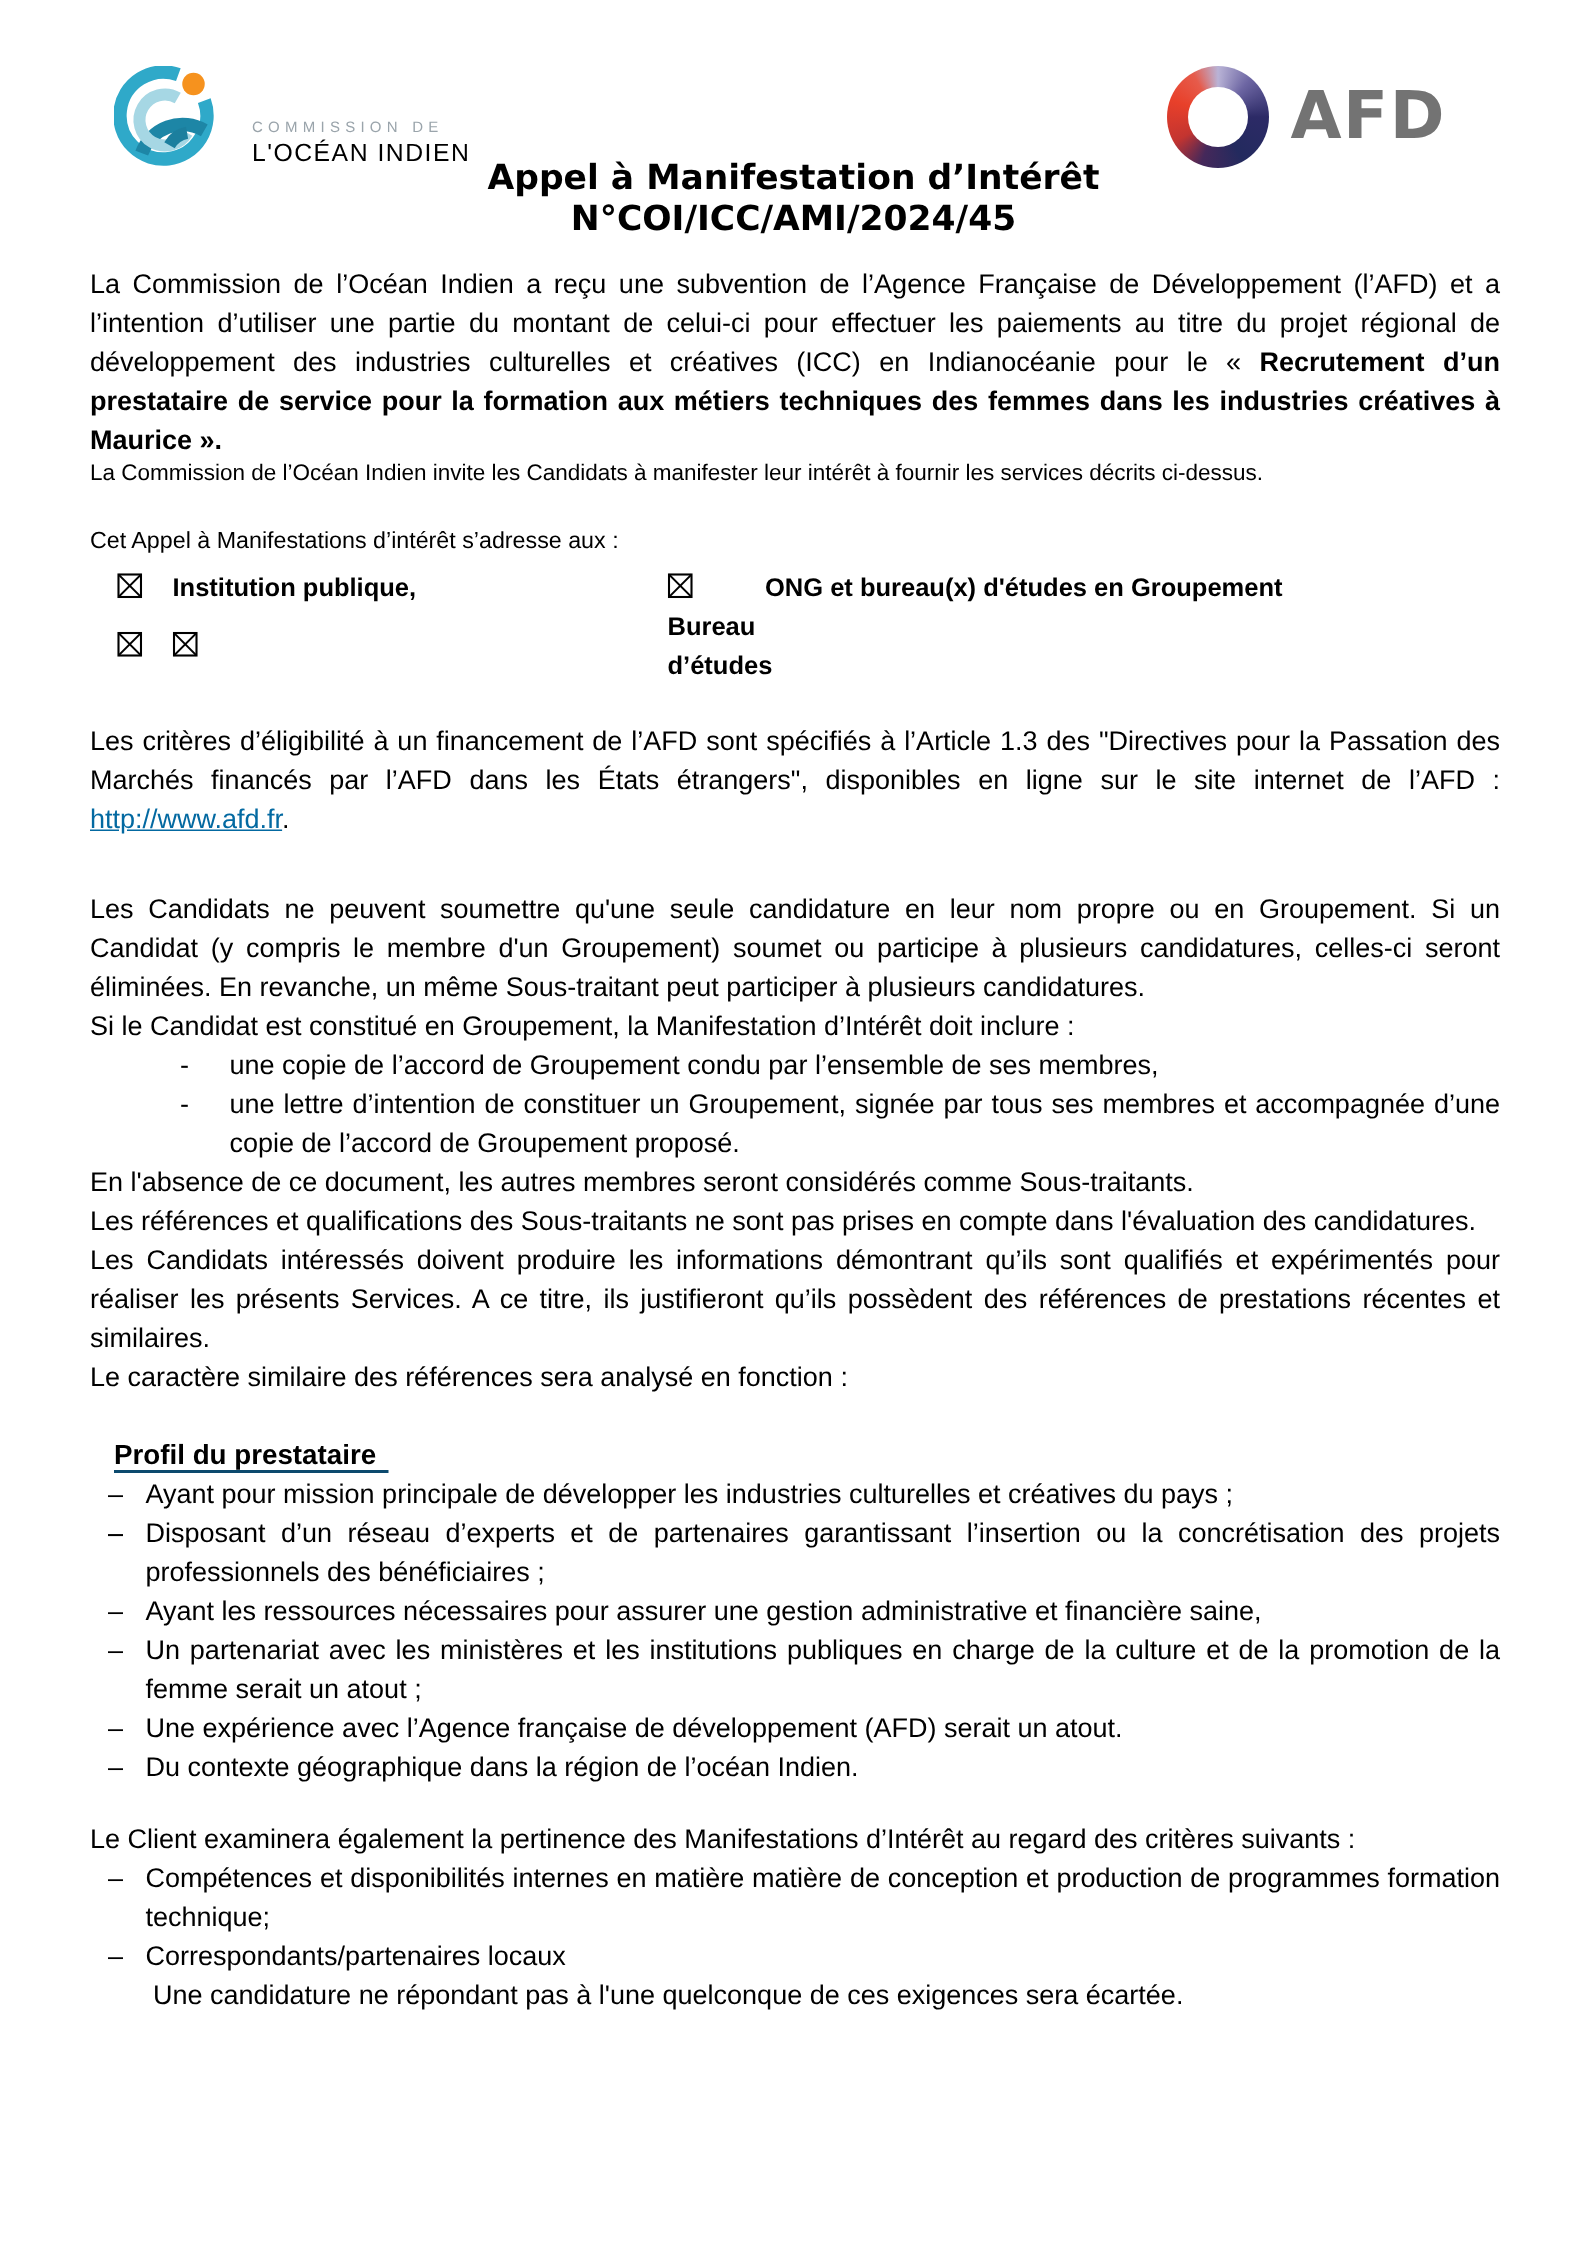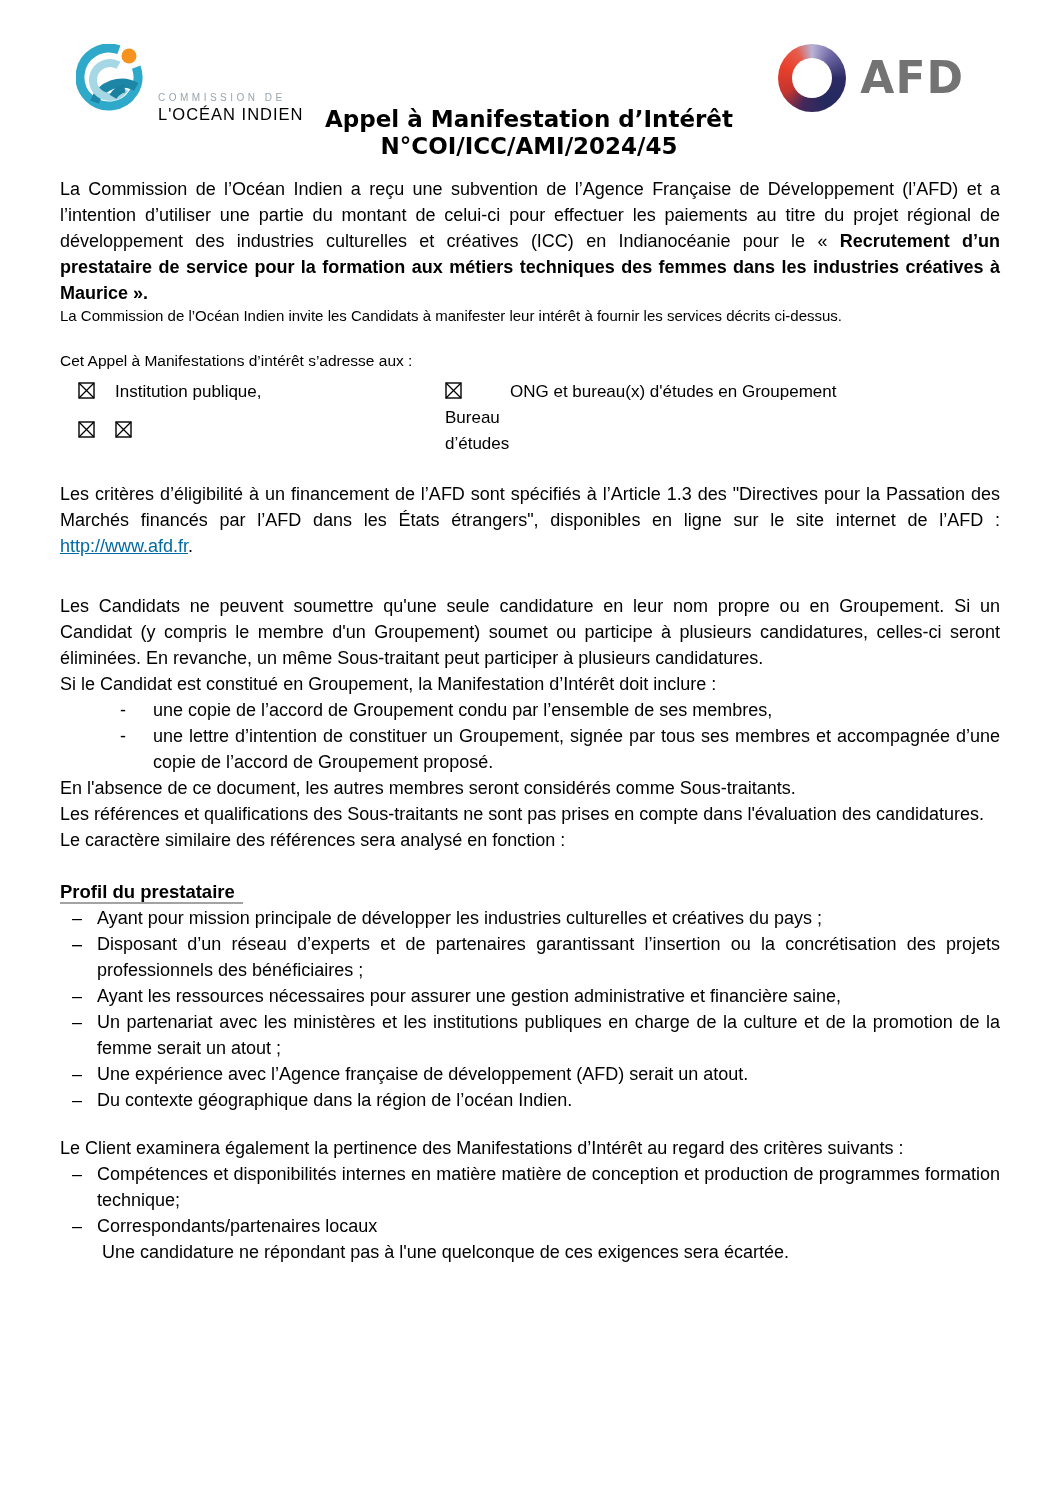--- a/index.html
+++ b/index.html
@@ -3,21 +3,21 @@
 <meta charset="utf-8">
 <style>
   * { margin:0; padding:0; box-sizing:border-box; }
   html,body { background:#888; }
   .page {
     width:1058px; height:1497px; background:#ffffff; position:relative;
     font-family:"Liberation Sans", sans-serif; color:#000;
     margin:0 auto; overflow:hidden;
   }
   
-  .coi-logo { position:absolute; left:76px; top:44px; display:flex; align-items:flex-end; }
+  .coi-logo { position:absolute; left:76px; top:44px; display:flex; align-items:center;gap:10px; }
   .coi-text { margin:24px 0 0 12px; color:#85909b; }
   .coi-text .l1 { font-size:10px; letter-spacing:3.5px; color:#9aa4ab; }
   .coi-text .l2 { font-size:16.5px; letter-spacing:1px; color:#000000; margin-top:2px; }
   .afd-logo { position:absolute; right:94px; top:44px; display:flex; align-items:center; gap:14px; }
   .afd-ring { width:68px; height:68px; border-radius:50%; position:relative; display:inline-block;
     background:conic-gradient(from 0deg,
       #b9b3d6 0deg, #6d66a3 40deg, #2c2a66 90deg, #232a5e 150deg,
       #45285a 200deg, #c33430 240deg, #e8402a 290deg, #e65b4b 330deg, #b9b3d6 360deg);
   }
   .afd-ring::after { content:""; position:absolute; inset:14px; background:#fff; border-radius:50%; }
@@ -26,30 +26,30 @@
   .title { position:absolute; top:106px; left:0; right:0; text-align:center;
     font-family:"DejaVu Sans", sans-serif; font-weight:bold; font-size:23px; line-height:27px; }
   
   .content { position:absolute; top:176px; left:60px; right:58px; }
   .j { text-align:justify; }
   .body { font-size:18px; line-height:26px; }
   .small { font-size:15px; line-height:20px; }
   .cet { margin-top:24px; font-size:15.5px; line-height:21px; }
   .cbrows { margin-top:8px; }
   .cbrow { display:grid; grid-template-columns:37px 330px 65px auto; align-items:center;
-    font-size:17px; line-height:26px; padding-left:18px; }
+    font-size:17px; line-height:26px; padding-left:18px;font-weight:bold; }
   .cbx { width:17px; height:17px; display:inline-block; vertical-align:-2px; }
   .elig { margin-top:24px; }
   .rules { margin-top:34px; }
   a.link { color:#0369a1; text-decoration:underline; }
   .subbullet { position:relative; padding-left:93px; font-size:18px; line-height:26px; }
   .subbullet .mark { position:absolute; left:60px; }
   .ou { font-family:"Liberation Serif", serif; font-size:15px; line-height:20px; padding:2px 0 2px 2px; }
   .heading { margin-top:26px; font-size:18.5px; line-height:26px; font-weight:bold; }
-  .heading span { border-bottom:2px solid #a3a3a3; padding-right:8px; }
+  .heading span { border-bottom:2px solid #0c4a6e; padding-right:8px;margin-left:16px; }
   .bullet { position:relative; padding-left:37px; font-size:18px; line-height:26px; }
   .bullet .mark { position:absolute; left:12px; }
   .crit-intro { margin-top:22px; }
   .closing { margin-left:42px; }
 </style>
 </head>
 <body>
 
 <div class="page">
 
@@ -117,20 +117,21 @@
 
     <p class="body j elig"><span>Les critères d’éligibilité à un financement de l’AFD sont spécifiés à l’Article 1.3 des "Directives pour la Passation des Marchés financés par l’AFD dans les États étrangers", disponibles en ligne sur le site internet de l’AFD : </span><a class="link" href="#">http://www.afd.fr</a><span>.</span></p>
 
     <div class="rules">
       <p class="body j">Les Candidats ne peuvent soumettre qu'une seule candidature en leur nom propre ou en Groupement. Si un Candidat (y compris le membre d'un Groupement) soumet ou participe à plusieurs candidatures, celles-ci seront éliminées. En revanche, un même Sous-traitant peut participer à plusieurs candidatures.</p>
       <p class="body">Si le Candidat est constitué en Groupement, la Manifestation d’Intérêt doit inclure :</p>
       <div class="subbullet"><span class="mark">-</span><span>une copie de l’accord de Groupement condu par l’ensemble de ses membres,</span></div>
       <div class="subbullet j"><span class="mark">-</span><span>une lettre d’intention de constituer un Groupement, signée par tous ses membres et accompagnée d’une copie de l’accord de Groupement proposé.</span></div>
       <p class="body j">En l'absence de ce document, les autres membres seront considérés comme Sous-traitants.</p>
       <p class="body j">Les références et qualifications des Sous-traitants ne sont pas prises en compte dans l'évaluation des candidatures.</p>
+      <p class="body j">Les Candidats intéressés doivent produire les informations démontrant qu’ils sont qualifiés et expérimentés pour réaliser les présents Services. A ce titre, ils justifieront qu’ils possèdent des références de prestations récentes et similaires.</p>
       <p class="body">Le caractère similaire des références sera analysé en fonction :</p>
     </div>
 
     <h2 class="heading"><span>Profil du prestataire</span></h2>
 
     <div class="bullets">
       <div class="bullet j"><span class="mark">–</span><span>Ayant pour mission principale de développer les industries culturelles et créatives du pays ;</span></div>
       <div class="bullet j"><span class="mark">–</span></div>
       <div class="bullet j"><span class="mark">–</span><span>Disposant d’un réseau d’experts et de partenaires garantissant l’insertion ou la concrétisation des projets professionnels des bénéficiaires ;</span></div>
       <div class="bullet j"><span class="mark">–</span><span>Ayant les ressources nécessaires pour assurer une gestion administrative et financière saine,</span></div>

